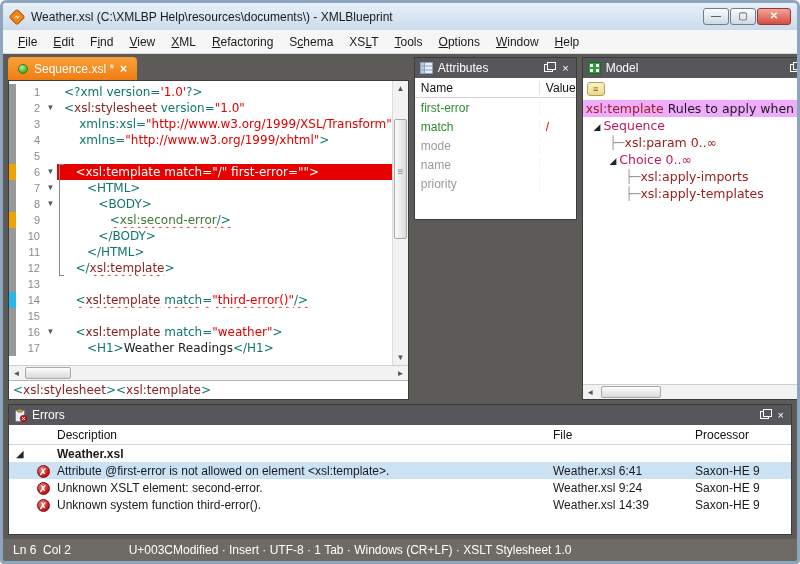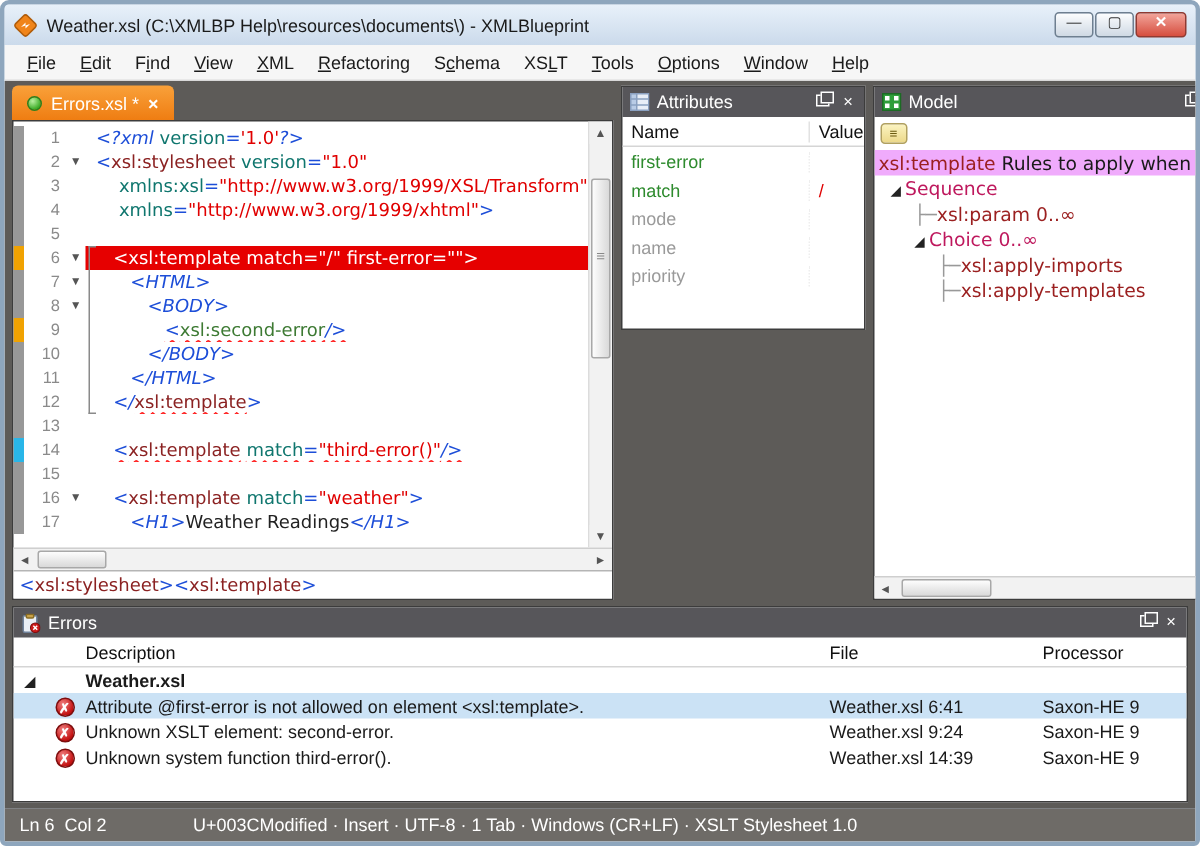--- a/index.html
+++ b/index.html
@@ -57,21 +57,21 @@
   .ed-rest { flex:1; display:flex; min-width:0; }
   .g-bracket { width:7px; flex:0 0 auto; }
   .g-bracket.brk { border-left:1px solid #8a8a8a; margin-left:2px; width:5px; }
   .g-bracket.brk-top { border-top:1px solid #8a8a8a; }
   .g-bracket.brk-bot { border-bottom:1px solid #8a8a8a; }
   .code-text { flex:1; white-space:pre; font-family:"DejaVu Sans", sans-serif;
     font-size:12px; overflow:hidden; }
   .ed-rest.errline { background:#e60000; }
   .ed-rest.errline .code-text span { color:#fff !important; }
 
-  .c-b { color:#1d4ed8;font-style:italic; } .c-e { color:#8b2222; } .c-a { color:#0f766e; }
+  .c-b { color:#0f766e; } .c-e { color:#8b2222; } .c-a { color:#0f766e; }
   .c-v { color:#e00000; } .c-u { color:#3d7a33; } .c-t { color:#222; } .c-p { color:#222; }
   .sq { text-decoration:underline wavy #ff1a1a 1px; text-underline-offset:2px; }
 
   
   .vscroll { width:16px; flex:0 0 auto; background:#f2f2f2; border-left:1px solid #dcdcdc;
     position:relative; }
   .sb-arrow { position:absolute; left:0; width:100%; height:15px; color:#555; font-size:8px;
     text-align:center; line-height:15px; background:#f2f2f2; }
   .vthumb { position:absolute; left:1px; right:1px; top:38px; height:120px;
     background:linear-gradient(90deg,#fdfdfd,#d9d9d9); border:1px solid #a8a8a8;
@@ -185,21 +185,21 @@
       <span class="menu-item"><u>H</u>elp</span>
     </div>
 
   <div class="content">
     <div class="main-row">
 
       <div class="editor-zone">
         <div class="tabbar">
           <div class="tab">
             <span class="tab-dot"></span>
-            <span class="tab-label">Errors.xsl *</span>
+            <span class="tab-label">Sequence.xsl *</span>
             <span class="tab-close">×</span>
           </div>
         </div>
         <div class="editor-frame">
           <div class="editor-main">
             <div class="code-scroll" id="code-lines">
                 <div class="ed-row">
                   <span class="g-strip"></span>
                   <span class="g-num">1</span>
                   <span class="g-fold"></span>

